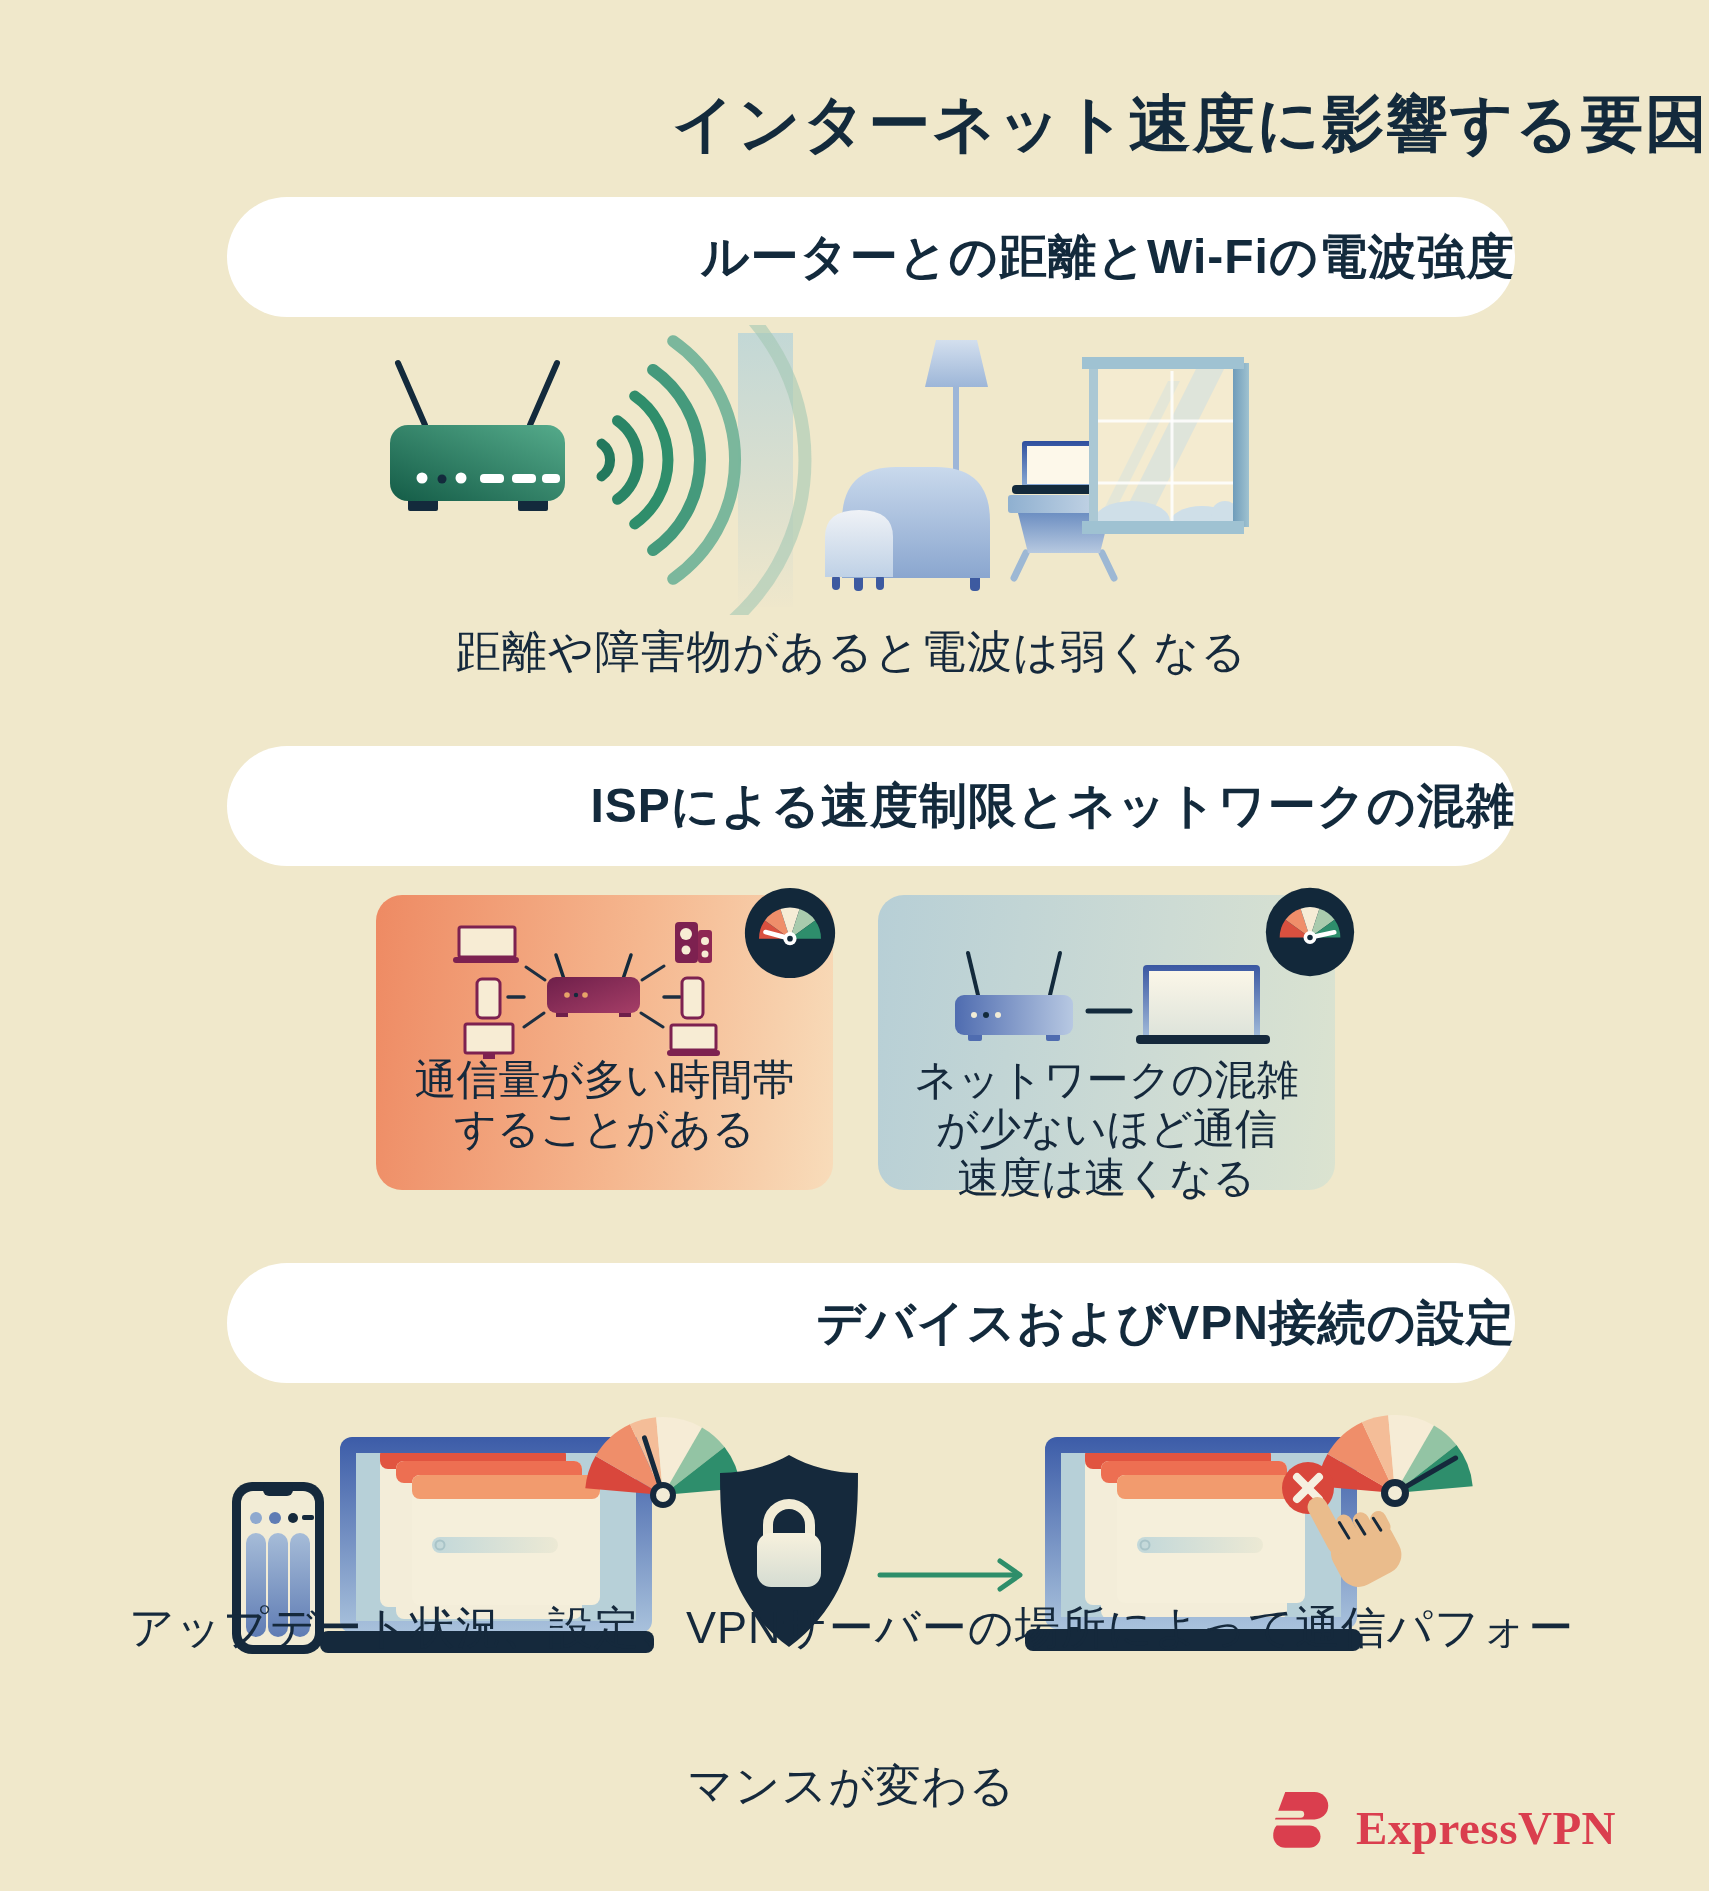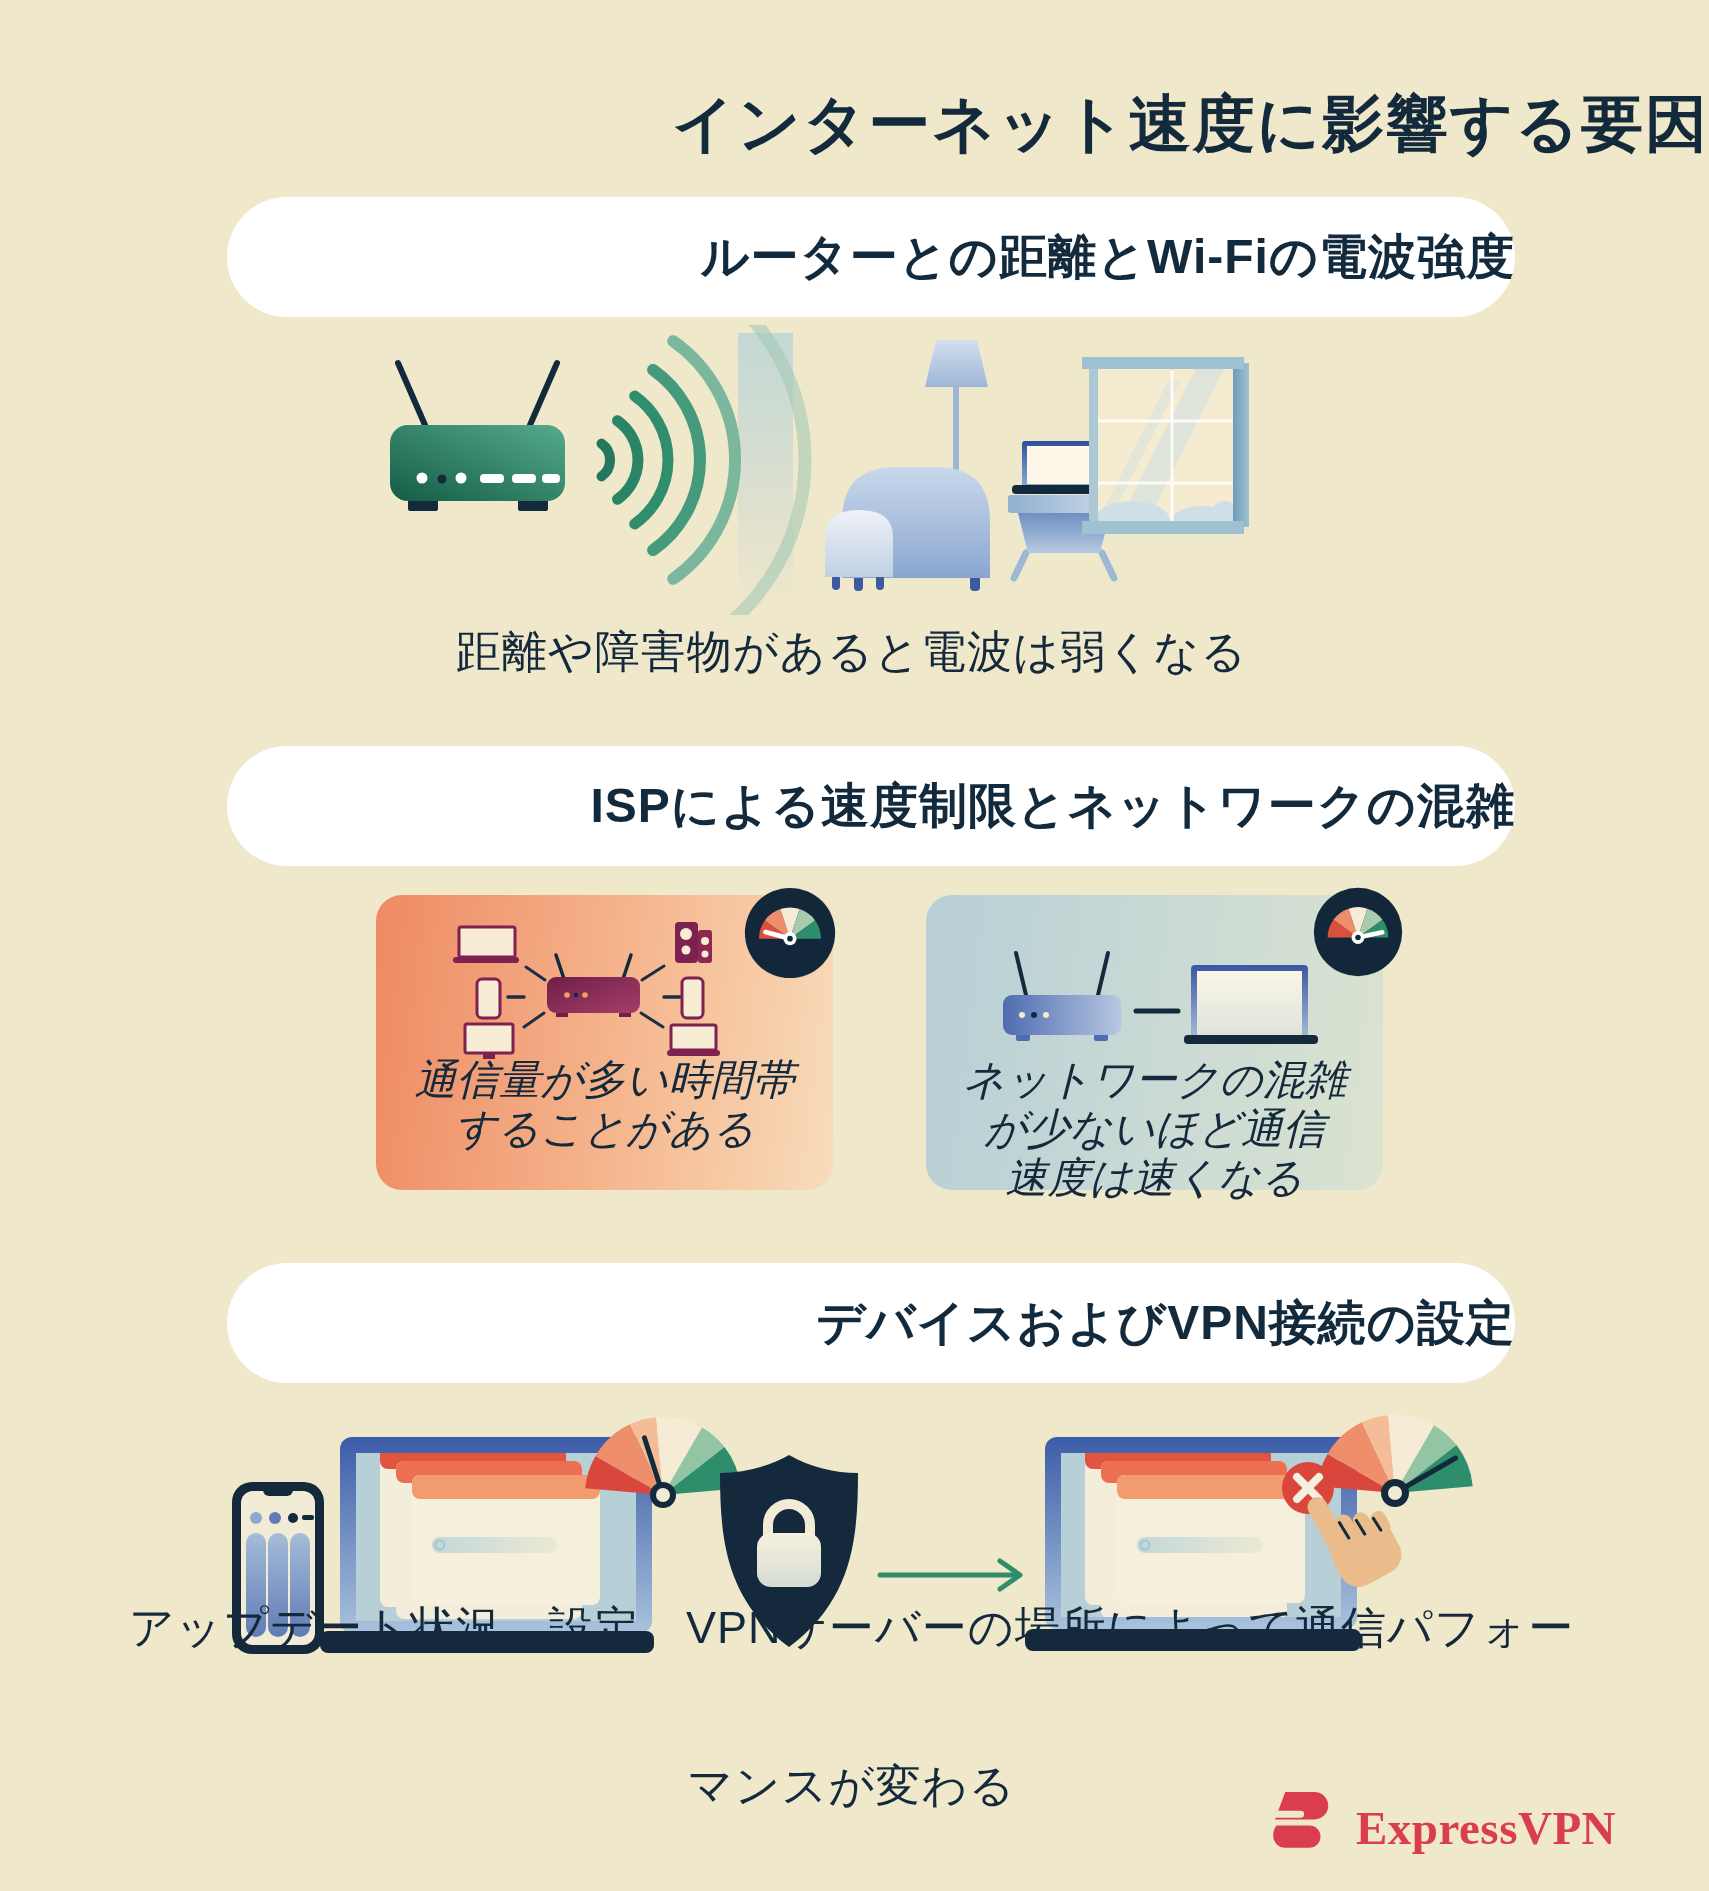--- a/index.html
+++ b/index.html
@@ -30,24 +30,24 @@
   .caption{
     left:0;width:1703px;text-align:center;
     font-size:45px;font-weight:400;color:#15293c;letter-spacing:1px;
   }
   #caption1{top:622px;}
   #caption3a{top:1598px;}
   #caption3b{top:1756px;}
   #illus1{left:320px;top:325px;}
   #illus3{left:180px;top:1415px;}
   .card{
-    top:895px;width:457px;height:295px;border-radius:26px;font-style:italic;
+    top:895px;width:457px;height:295px;border-radius:26px;
   }
   #cardL{left:376px;background:linear-gradient(97deg,#ee8a63 0%,#f5b78f 55%,#f8dcba 100%);}
-  #cardR{left:878px;background:linear-gradient(97deg,#b7cfd6 0%,#cddbd4 60%,#dbe3d0 100%);margin-left:48px;}
+  #cardR{left:878px;background:linear-gradient(97deg,#b7cfd6 0%,#cddbd4 60%,#dbe3d0 100%);}
   .cardsvg{position:absolute;left:0;top:18px;width:457px;}
   .cardtext{
     position:absolute;left:0;right:0;top:160px;
     text-align:center;font-size:42px;line-height:1.17;color:#15293c;font-weight:500;
   }
   .speedo{position:absolute;}
   #speedoL{top:-9px;right:-4px;width:94px;height:94px;}
   #speedoR{top:-9px;right:-21px;width:92px;height:92px;}
   #logo{
     left:1256px;top:1780px;height:96px;

